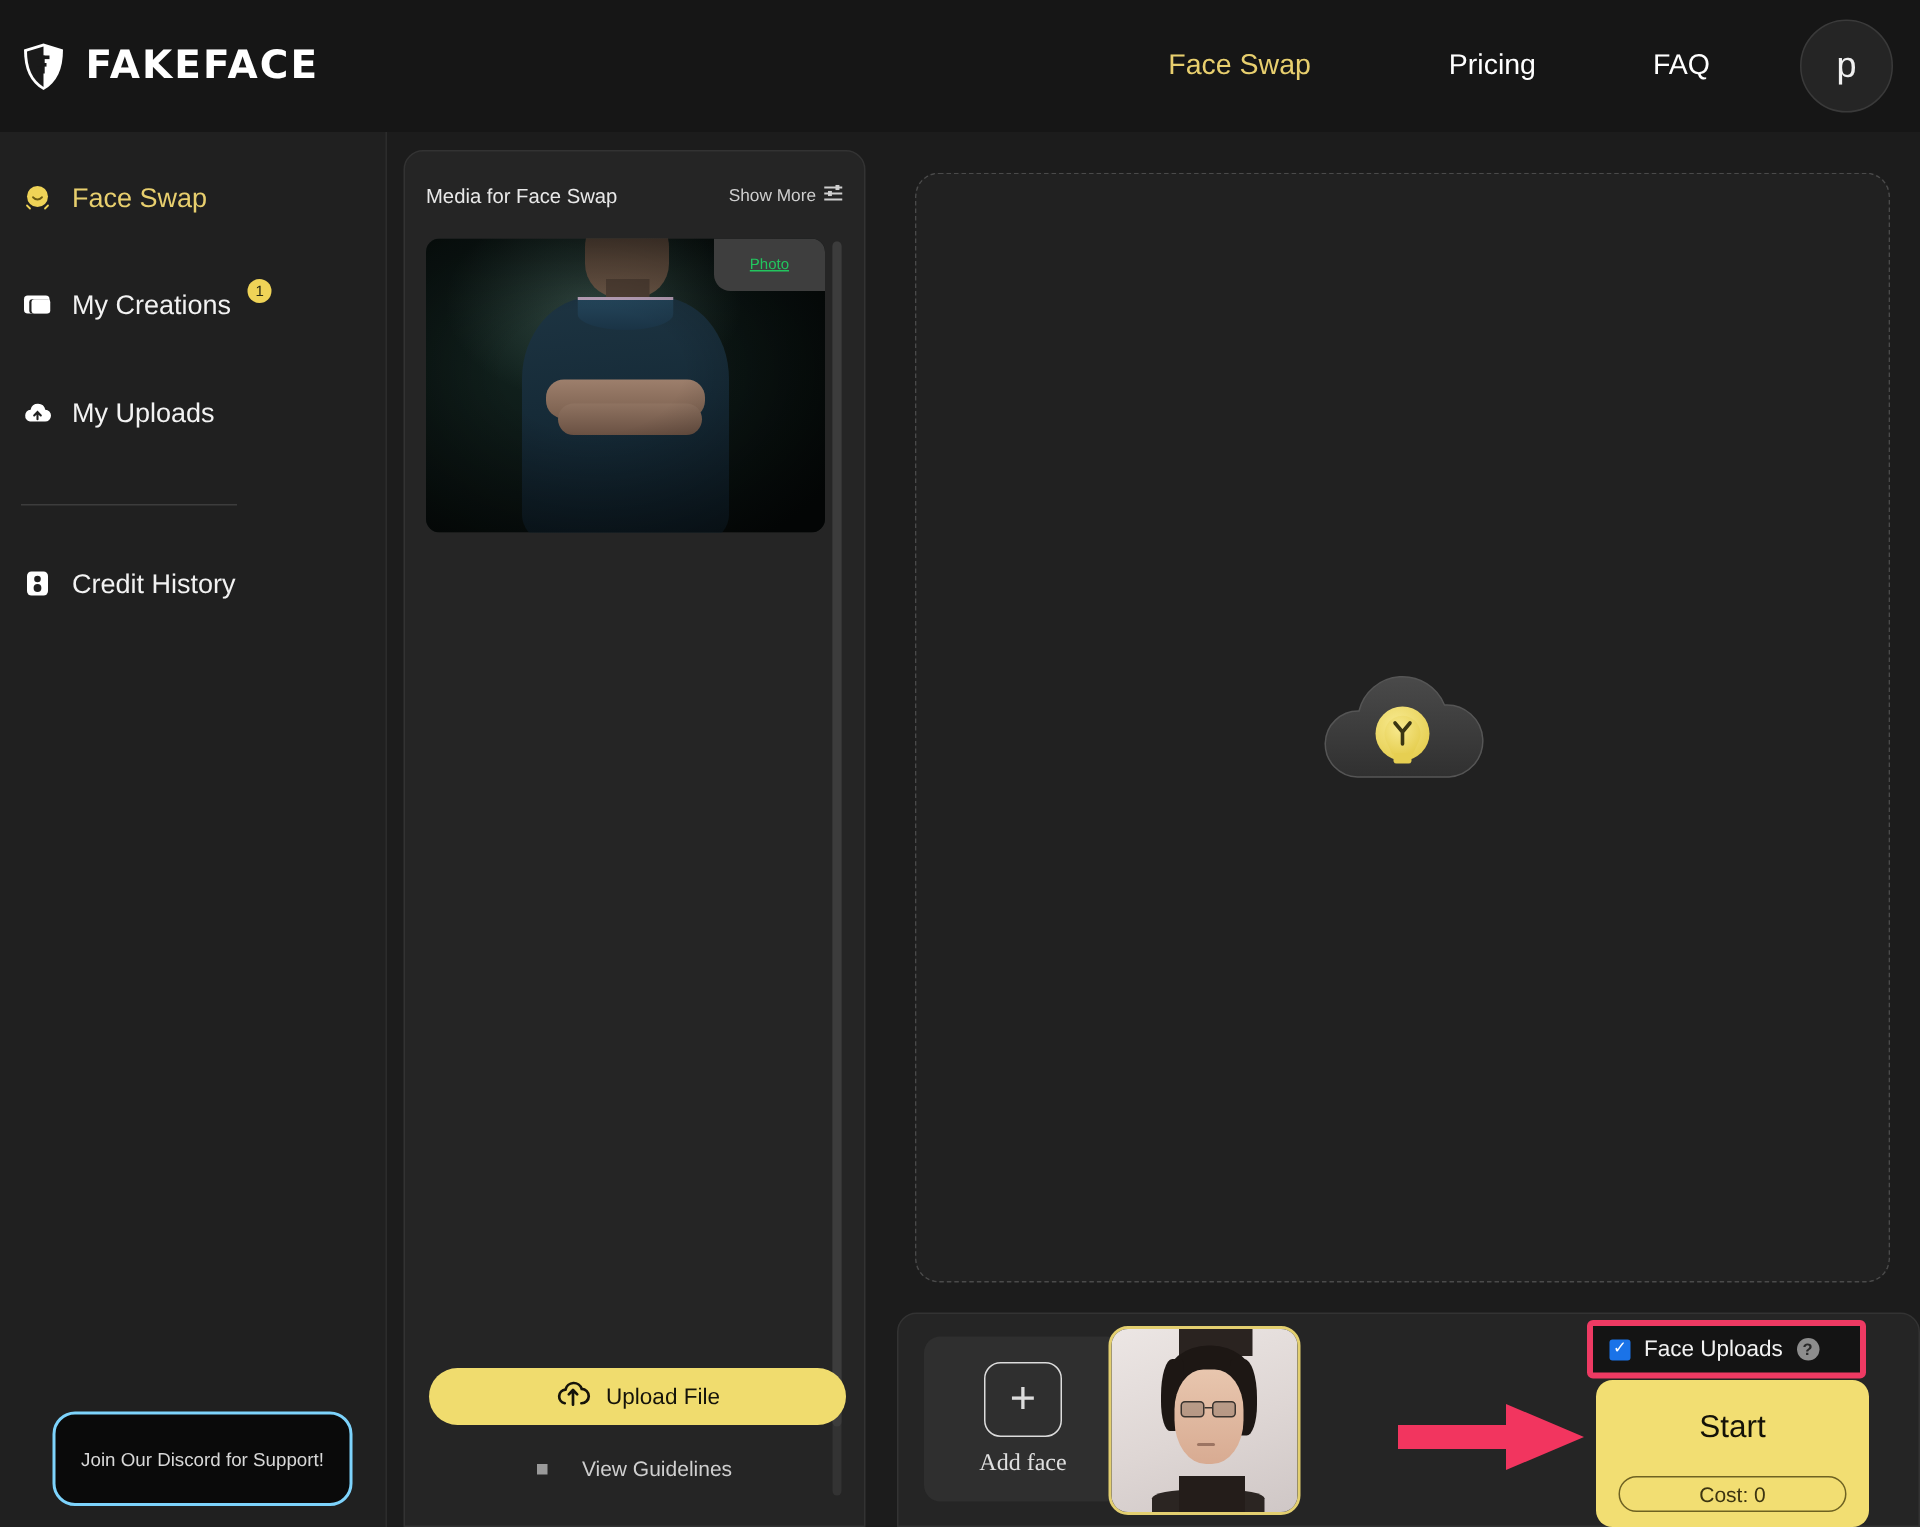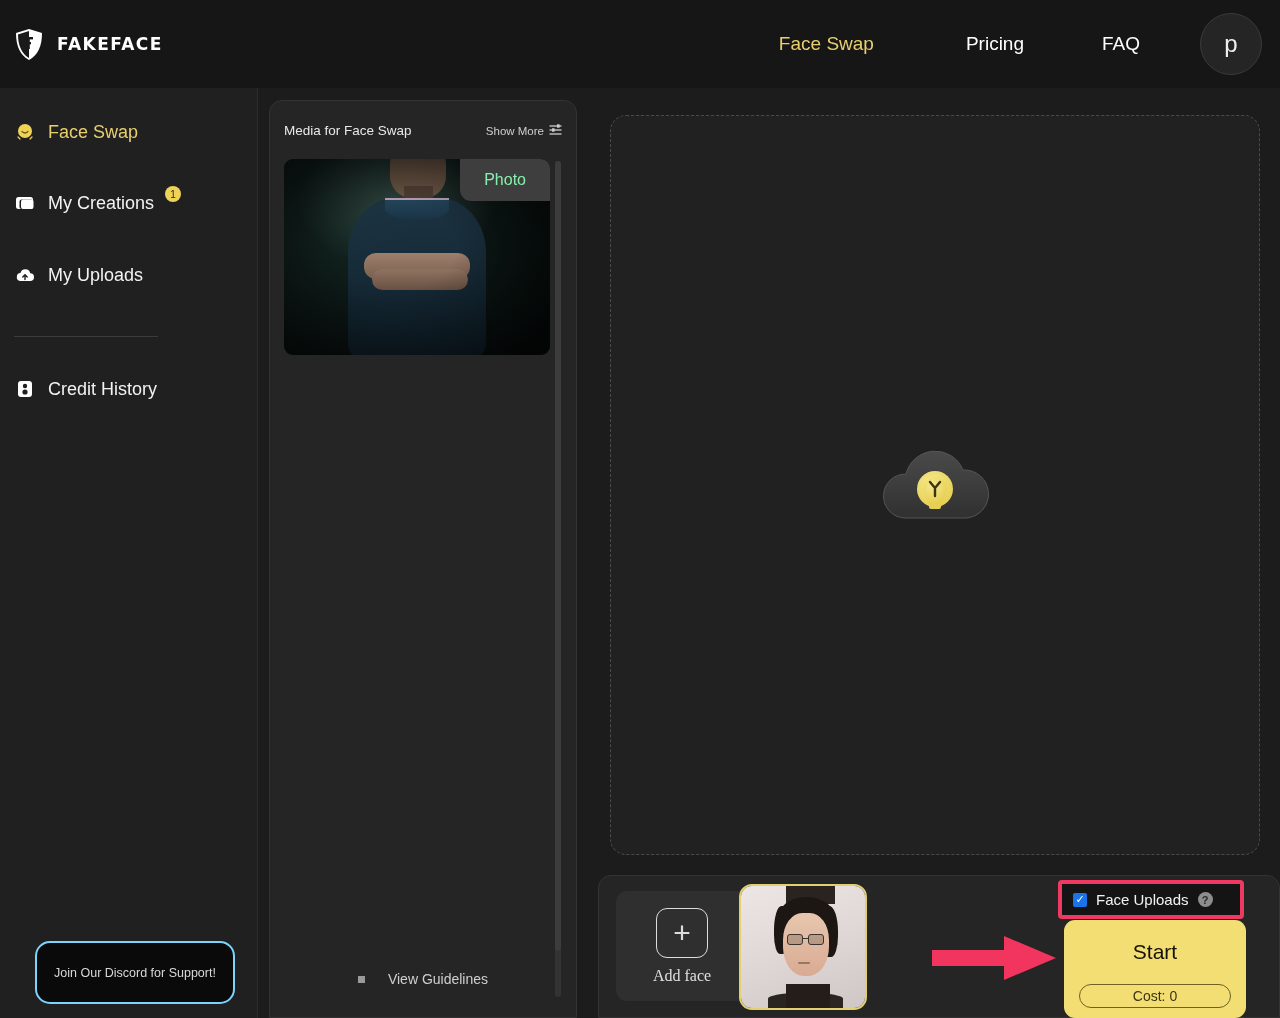--- a/index.html
+++ b/index.html
@@ -13,21 +13,21 @@
 
   
   .header {
     position: absolute; left: 0; top: 0; width: 1280px; height: 88px;
     background: #161616;
     display: flex; align-items: center;
   }
   .brand { display: flex; align-items: center; gap: 13px; margin-left: 14px; }
   .brand-shield { width: 30px; height: 33px; display: block; }
   .brand-name {
-    color: #ffffff; font-size: 17px; font-weight: bold; letter-spacing: 1.4px;
+    color: #ffffff; font-size: 26px; font-weight: bold; letter-spacing: 1.4px;
     font-family: "DejaVu Sans", sans-serif;
   }
   .nav { margin-left: auto; display: flex; align-items: center; gap: 0; padding-right: 18px; }
   .nav-item {
     color: #ffffff; font-size: 19px; padding: 10px 0; margin-left: 0;
     cursor: pointer; white-space: nowrap;
   }
   .nav-item.active { color: #e8cf6e; }
   .nav-spacer-a { width: 92px; }
   .nav-spacer-b { width: 78px; }
@@ -117,22 +117,23 @@
     position: absolute; left: 33%; top: 56%; width: 36%; height: 11%;
     background: linear-gradient(180deg,#8f7361,#6a5143);
     border-radius: 12px;
   }
   .thumb-vig {
     position: absolute; inset: 0;
     background: radial-gradient(ellipse 75% 70% at 42% 45%, rgba(0,0,0,0) 30%, rgba(0,0,0,0.55) 100%);
   }
   .photo-badge {
     position: absolute; right: 0; top: 0; padding: 12px 24px;
-    background: #3e3e3e; color: #86efac; font-size: 16px;
+    background: #3e3e3e; color: #22c55e; font-size: 10px;
     border-bottom-left-radius: 11px;
+    text-decoration: underline;
   }
   .scroll-track {
     position: absolute; right: 15px; top: 60px; width: 6px; height: 836px;
     background: #333; border-radius: 3px;
   }
   .scroll-thumb {
     position: absolute; left: 0; top: 0; width: 6px; height: 790px;
     background: #3c3c3c; border-radius: 3px;
   }
   .upload-btn {
@@ -352,20 +353,29 @@
         <div class="fig-arm2"></div>
       </div>
       <div class="thumb-vig"></div>
       <div class="photo-badge">Photo</div>
     </div>
 
     <div class="scroll-track">
       <div class="scroll-thumb"></div>
     </div>
 
+    <div class="upload-btn">
+      <span>
+        <svg width="24" height="20" viewBox="0 0 24 20">
+          <path d="M6.5 16.5 a4.6 4.6 0 0 1 0.5 -9.1 A5.6 5.6 0 0 1 17.8 6.9 A4.5 4.5 0 0 1 17.6 16.5" stroke="#15130a" stroke-width="1.8" fill="none" stroke-linecap="round"></path>
+          <path d="M12 17.5 L12 8 M9.2 10.6 L12 7.7 L14.8 10.6" stroke="#15130a" stroke-width="1.8" fill="none" stroke-linecap="round" stroke-linejoin="round"></path>
+        </svg>
+      </span>
+      <span>Upload File</span>
+    </div>
 
     <div class="guidelines">
       <span class="gl-square"></span>
       <span>View Guidelines</span>
     </div>
   </div>
 
   <div class="canvas">
     <span class="cloud-mark">
       <svg width="112" height="82" viewBox="0 0 112 82">

